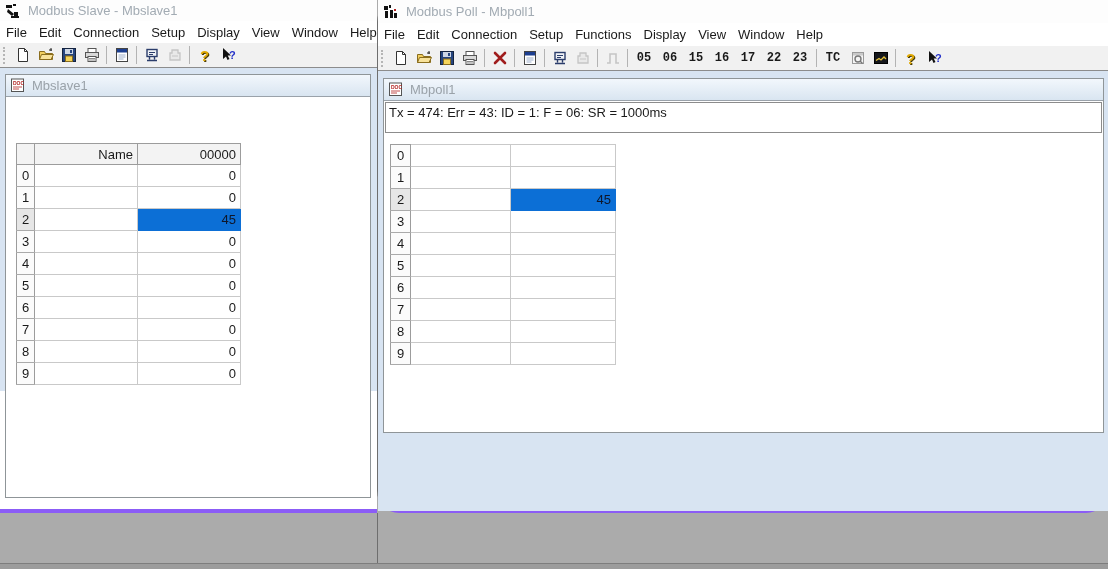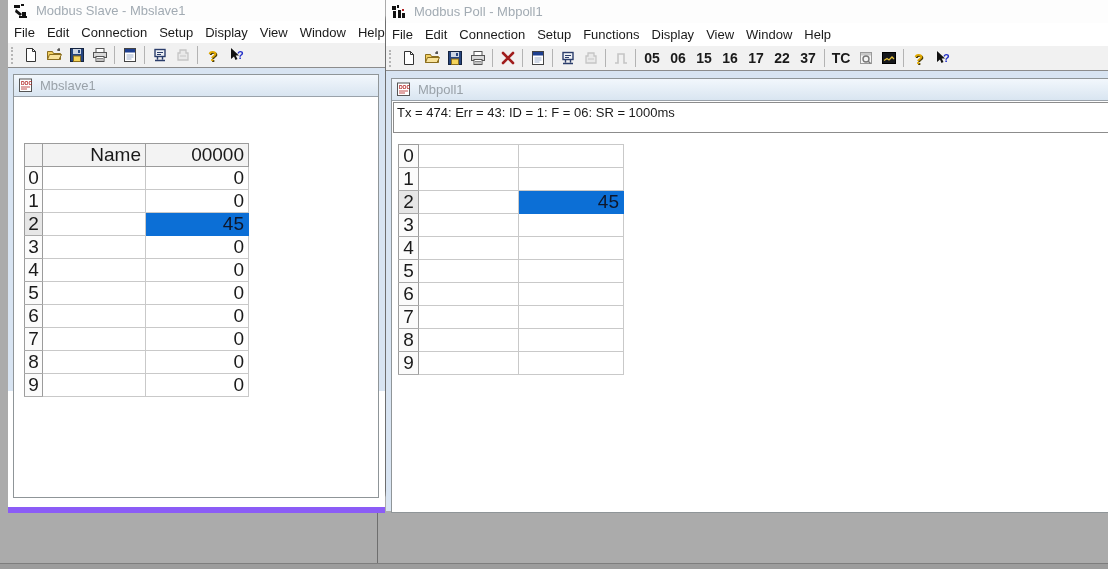--- a/index.html
+++ b/index.html
@@ -1,21 +1,21 @@
 <!DOCTYPE html>
 <html><head>
 <meta charset="utf-8">
 <style>
   * { margin:0; padding:0; box-sizing:border-box; }
   html,body { width:1108px; height:569px; overflow:hidden; }
   body { background:#ababab; position:relative;
          font-family:"Liberation Sans", sans-serif; font-size:13px; color:#1a1a1a; }
 
   
-  .appwin { position:absolute; top:0; background:#fff; border-bottom:6px solid #8b5cf6;margin-left:8px; }
+  .appwin { position:absolute; top:0; background:#fff; border-bottom:4px solid #8b5cf6; }
   .win-left  { left:0;   width:377px; height:513px; }
   .win-right { left:377px; width:731px; height:513px; border-left:1px solid #6e6e6e;border-radius:22px; }
 
   .titlebar { height:21px; background:#fdfdfd; display:flex; align-items:center; padding-left:5px; }
   .win-right .titlebar { height:23px; }
   .titlebar .ttl { color:#a2abb3; margin-left:7px; white-space:nowrap; overflow:hidden; }
   .appicon { width:16px; height:16px; flex:0 0 16px; }
 
   .menubar { height:22px; display:flex; align-items:center; background:#fff;
              white-space:nowrap; overflow:hidden; }
@@ -23,43 +23,43 @@
   .menubar span { padding:2px 6px; cursor:default; }
 
   .toolbar { height:25px; background:#f1f1f1; border-bottom:1px solid #8c8c8c;
              display:flex; align-items:center; padding-left:2px; overflow:hidden; }
   .grip { width:5px; height:17px; border-left:2px dotted #b5b5b5; margin:0 3px 0 1px; }
   .tbtn { min-width:23px; height:23px; display:flex; align-items:center; justify-content:center;
           border:1px solid transparent; font-weight:bold; }
   .tbtn svg { width:16px; height:16px; }
   .tbtn.dis { opacity:.5; filter:grayscale(1); }
   .tsep { width:1px; height:18px; background:#b3b3b3; margin:0 3px; }
-  .fnbtn { font-weight:bold; font-size:14px; min-width:26px; }
+  .fnbtn { font-weight:bold; font-size:12px; min-width:26px;font-family:Liberation Mono, monospace; }
   .qmark { font-weight:bold; font-size:15px; color:#e0a800; text-shadow:1px 1px 0 #4a3b00; }
 
   
   .mdi { position:relative; background:#d8e4f2; }
   .win-left  .mdi { height:323px;padding-left:8px; }
   .win-right .mdi { height:440px; }
 
   .childwin { position:absolute; background:#fff; border:1px solid #8f9598; }
   .win-left  .childwin { left:5px; top:6px; width:366px; height:424px; }
-  .win-right .childwin { left:5px; top:7px; width:721px; height:435px; }
+  .win-right .childwin { left:5px; top:7px; width:721px; height:355px; }
 
   .childtitle { height:22px; background:linear-gradient(#f2f7fc,#d9e5f1);
                 border-bottom:1px solid #9aa2aa; display:flex; align-items:center; padding-left:4px; }
   .childtitle .cttl { color:#9aa2a9; margin-left:6px; }
   .docicon { width:16px; height:15px; }
 
   .statusbox { margin:1px; height:31px; border:1px solid #8c8c8c; background:#fff;
                padding:2px 3px; overflow:hidden; }
 
   
   table.grid { position:absolute; border-collapse:collapse; table-layout:fixed;
-               background:#fff; font-size:19px; }
+               background:#fff; font-size:13px; }
   .win-left  table.grid { left:10px; top:68px; }
   .win-right table.grid { left:6px;  top:65px; }
   table.grid td { border:1px solid #c9c9c9; height:22px; overflow:hidden; white-space:nowrap; }
   table.grid tr.hdr td { background:#f3f3f3; border-color:#9c9c9c; text-align:right;
                           padding-right:4px; height:21px; }
   .win-right table.grid tr.hdr td { height:22px; }
   table.grid td.rn { background:#fbfbfb; text-align:center; border-color:#9c9c9c #9c9c9c #aaa #9c9c9c; }
   table.grid td.val, table.grid td.nm { text-align:right; padding-right:4px; }
   table.grid { border:1px solid #9c9c9c; }
   td.sel { background:#0c6fd6 !important; color:#0f172a; border-color:#0c6fd6 !important; }
@@ -324,21 +324,21 @@
           <path d="M2 13h3V4h6v9h3" fill="none" stroke="#9a9a9a" stroke-width="1.6"></path>
         </svg>
     </div>
     <div class="tsep"></div>
     <div class="tbtn fnbtn">05</div>
     <div class="tbtn fnbtn">06</div>
     <div class="tbtn fnbtn">15</div>
     <div class="tbtn fnbtn">16</div>
     <div class="tbtn fnbtn">17</div>
     <div class="tbtn fnbtn">22</div>
-    <div class="tbtn fnbtn">37</div>
+    <div class="tbtn fnbtn">23</div>
     <div class="tsep"></div>
     <div class="tbtn fnbtn">TC</div>
     <div class="tbtn">
       <svg viewBox="0 0 16 16">
           <rect x="2.5" y="2.5" width="11" height="11" fill="#f5f5f5" stroke="#9a9a9a"></rect>
           <rect x="3" y="3" width="10" height="2.5" fill="#c9c9c9"></rect>
           <circle cx="8" cy="9" r="3" fill="none" stroke="#777" stroke-width="1.4"></circle>
           <path d="M10 11l2.5 2.5" stroke="#777" stroke-width="1.4"></path>
         </svg>
     </div>

